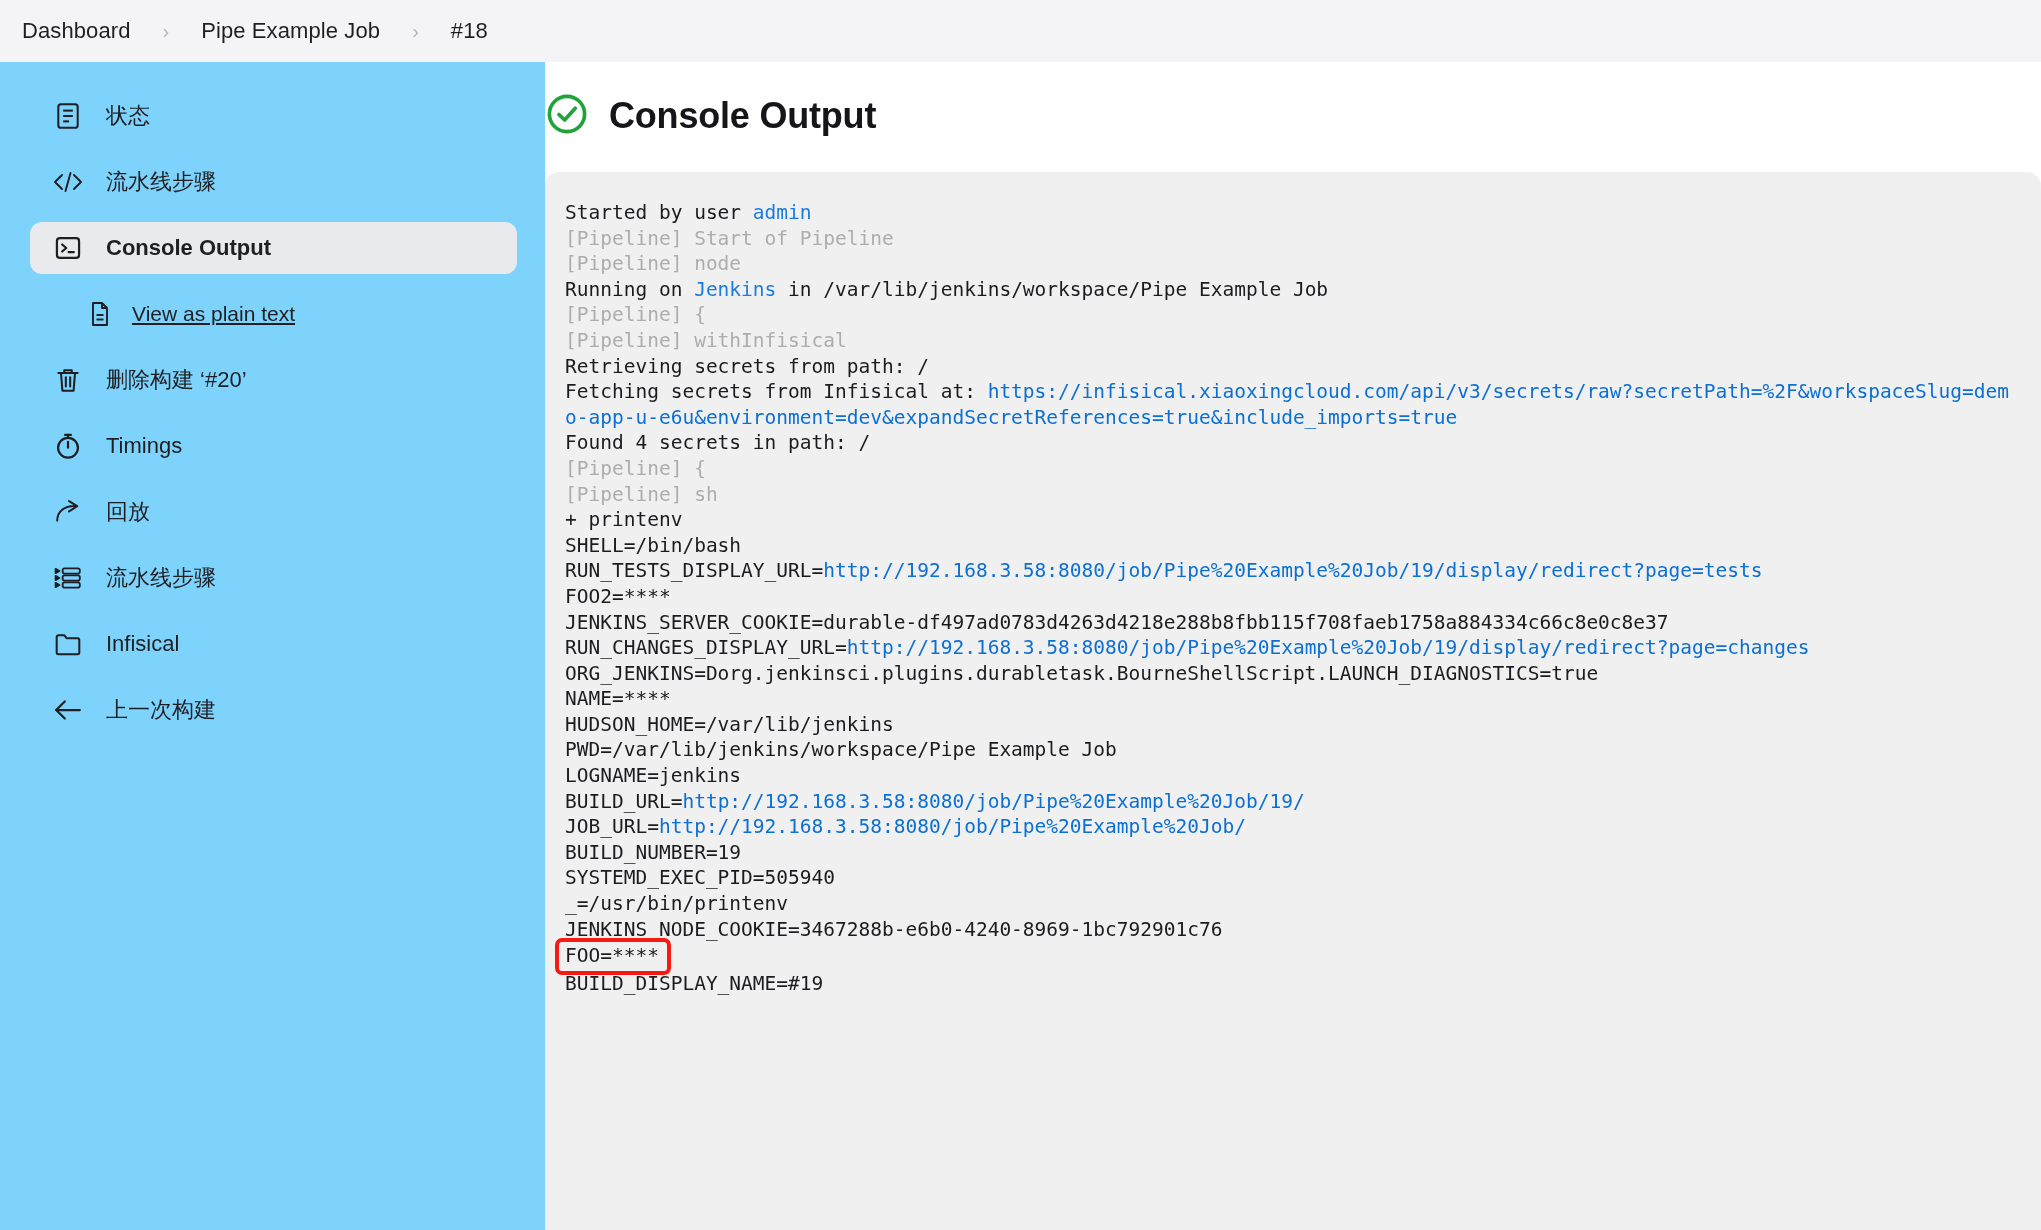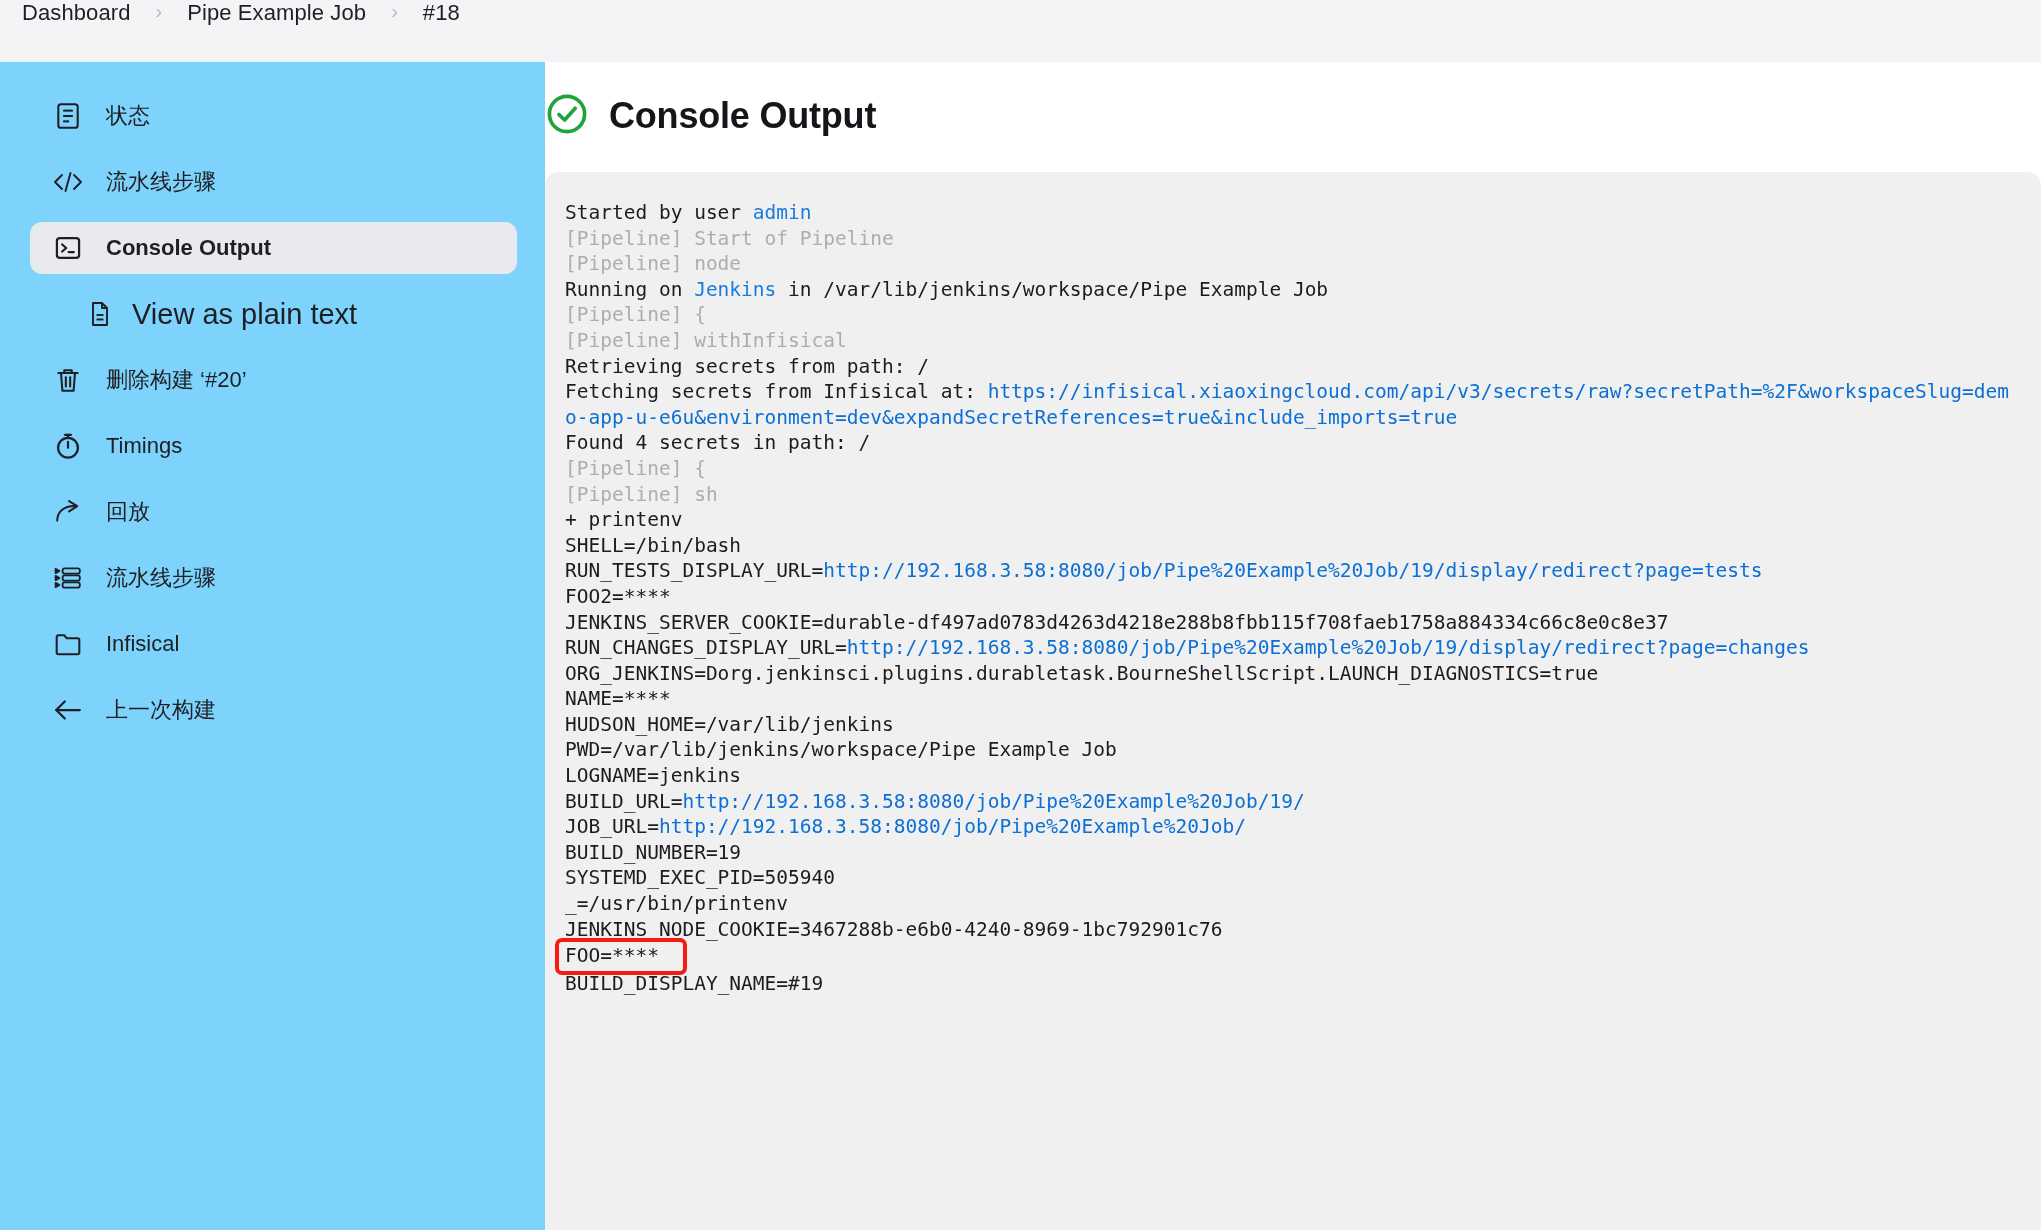--- a/index.html
+++ b/index.html
@@ -8,23 +8,23 @@
     background: #ffffff;
     font-family: "Liberation Sans", sans-serif;
     overflow: hidden;
   }
 
   
   #topbar {
     height: 62px;
     background: #f4f4f6;
     display: flex;
-    align-items: flex-start;
+    align-items: center;
     padding-left: 22px;
-    gap: 8px;
+    gap: 15px;
   }
   #topbar .crumb {
     font-size: 22px;
     color: #1f1f23;
     letter-spacing: .1px;
     white-space: nowrap;
   }
   #topbar .crumb.link { cursor: pointer; }
   #topbar .sep {
     color: #b5b7bd;
@@ -62,21 +62,21 @@
   }
   .navitem .lbl {
     font-size: 22px;
     color: #1f1f23;
     white-space: nowrap;
   }
   .navitem.active { background: #e8eaee; }
   .navitem.active .lbl { font-weight: bold; }
   .navitem.sub { padding-left: 56px; }
   .navitem.sub .ico { width: 28px; height: 28px; flex: 0 0 28px; margin-right: 18px; }
-  .navitem.sub .lbl { font-size: 29px; }
+  .navitem.sub .lbl { font-size: 21px; text-decoration: underline; }
 
   
   #main { flex: 1 1 auto; padding: 30px 0 0 0; min-width: 0; }
   #pagehead {
     display: flex;
     align-items: center;
     gap: 20px;
     margin-bottom: 32px;
   }
   #pagehead .title {
@@ -101,21 +101,21 @@
     white-space: pre-wrap;
     word-break: break-all;
   }
   #console .ln { min-height: 25.6px; }
   #console .pipeline { color: #adadad; }
   #console a, #console .url { color: #0b6fd4; text-decoration: none; cursor: pointer; }
   #console .lnk { color: #1b7ce0; cursor: pointer; }
   #console .hl {
     outline: 4px solid #f61a12;
     display: inline-block;
-    padding: 1px 24px 2px 6px;
+    padding: 1px 8px 2px 6px;
     border-radius: 3px;
     margin-left: -6px;
   }
 </style>
 </head>
 <body>
 
 <div id="topbar">
   <span class="crumb link">Dashboard</span>
   <span class="sep">›</span>

